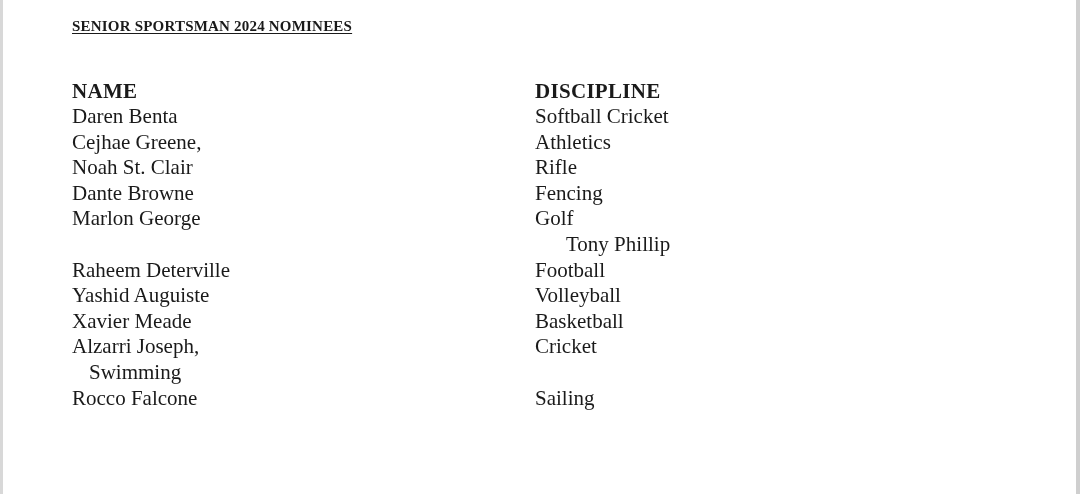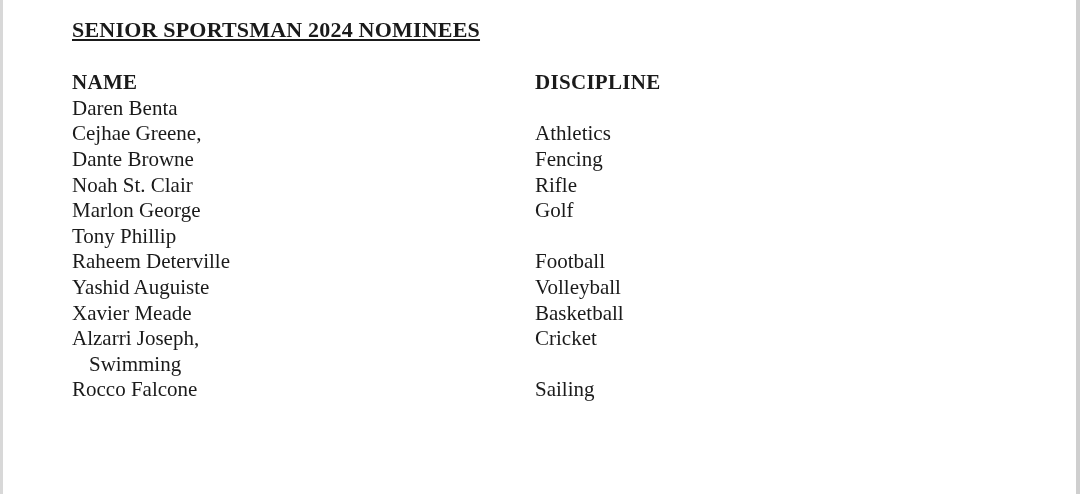--- a/index.html
+++ b/index.html
@@ -40,34 +40,35 @@
     background: #cfcfcf;
   }
   .content {
     position: absolute;
     left: 72px;
     top: 18px;
     width: 940px;
   }
   .doc-title {
     font-weight: bold;
-    font-size: 22px;
+    font-size: 15px;
     letter-spacing: 0.2px;
     text-decoration: underline;
     text-underline-offset: 2px;
-    margin: 0 0 28px 0;
+    margin: 0 0 44px 0;
     line-height: 1.1;
   }
   .table {
     width: 100%;
   }
   .row {
     display: flex;
     line-height: 25.6px;
     font-size: 21px;
+    justify-content: flex-end;
   }
   .row.header {
     font-weight: bold;
     letter-spacing: 0.3px;
   }
   .col-name {
     width: 446px;
     flex: 0 0 446px;
     white-space: nowrap;
   }
@@ -91,35 +92,36 @@
 
     <div class="table">
 
       <div class="row header">
         <div class="col-name">NAME</div>
         <div class="col-discipline">DISCIPLINE</div>
       </div>
 
       <div class="row">
         <div class="col-name">Daren Benta</div>
+        <div class="col-discipline">Softball Cricket</div>
       </div>
 
       <div class="row">
         <div class="col-name">Cejhae Greene,</div>
         <div class="col-discipline">Athletics</div>
       </div>
 
       <div class="row">
-        <div class="col-name">Dante Browne</div>
-        <div class="col-discipline">Fencing</div>
+        <div class="col-name">Noah St. Clair</div>
+        <div class="col-discipline">Rifle</div>
       </div>
 
       <div class="row">
-        <div class="col-name">Noah St. Clair</div>
-        <div class="col-discipline">Rifle</div>
+        <div class="col-name">Dante Browne</div>
+        <div class="col-discipline">Fencing</div>
       </div>
 
       <div class="row">
         <div class="col-name">Marlon George</div>
         <div class="col-discipline">Golf</div>
       </div>
 
       <div class="row">
         <div class="col-name">Tony Phillip</div>
       </div>

